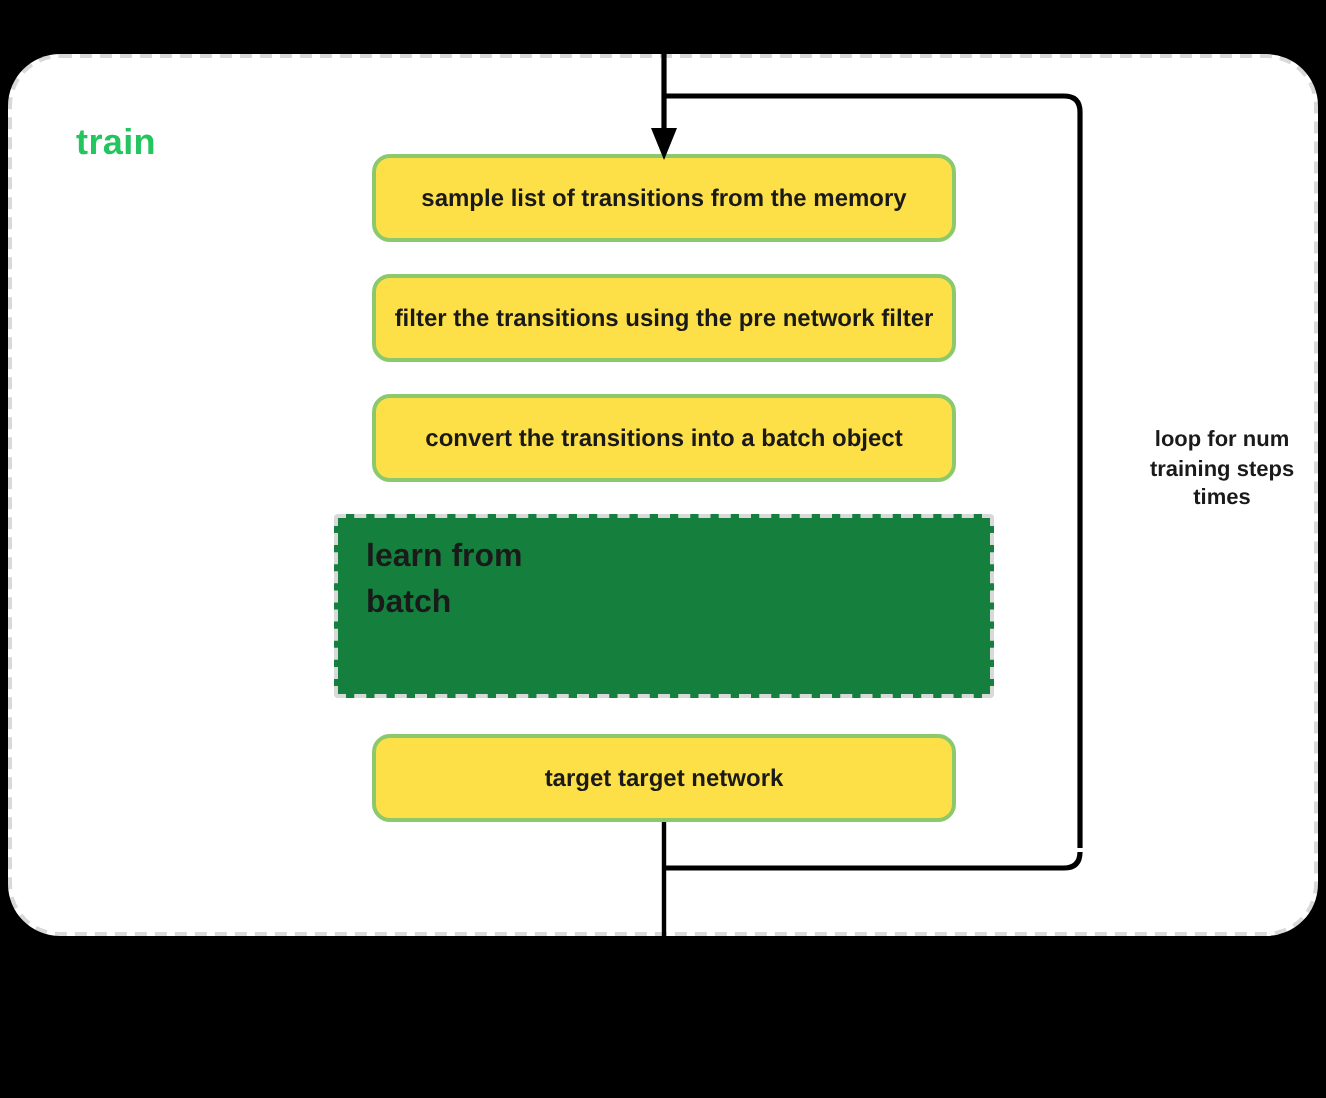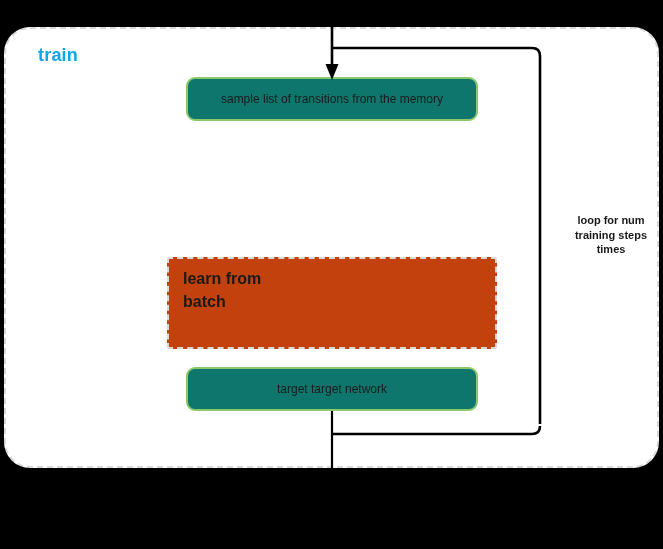--- a/index.html
+++ b/index.html
@@ -30,61 +30,62 @@
     height: 441px;
     box-sizing: border-box;
     background: #ffffff;
     border: 2px dashed #d9d9d9;
     border-radius: 26px;
   }
 
   #train-title {
     position: absolute;
     left: 38px;
-    top: 45px;
+    top: 61px;
     font-size: 18px;
     font-weight: bold;
-    color: #0ea5e9;
+    color: #22c55e;
     letter-spacing: 0.2px;
   }
 
   
   .step-box {
     position: absolute;
     left: 186px;
     width: 292px;
     height: 44px;
     box-sizing: border-box;
-    background: #0f766e;
+    background: #fde047;
     border: 2px solid #8cc96c;
     border-radius: 9px;
     display: flex;
     align-items: center;
     justify-content: center;
+    font-weight: bold;
   }
   .step-box .step-label {
     font-size: 12px;
     color: #1a1a1a;
     text-align: center;
     line-height: 1.2;
   }
   #step-sample   { top: 77px; }
   #step-filter   { top: 137px; }
   #step-convert  { top: 197px; }
   #step-update   { top: 367px; }
 
   
   #learn-box {
     position: absolute;
     left: 167px;
     top: 257px;
     width: 330px;
     height: 92px;
     box-sizing: border-box;
-    background: #c2410c;
+    background: #15803d;
     border: 2px dashed #d9d9d9;
     border-radius: 2px;
   }
   #learn-box-title {
     position: absolute;
     left: 14px;
     top: 8px;
     width: 200px;
     font-size: 16px;
     font-weight: bold;
@@ -123,21 +124,27 @@
 <div id="canvas">
 
   <div id="train-container"></div>
 
   <div id="train-title">train</div>
 
   <div class="step-box" id="step-sample">
     <span class="step-label">sample list of transitions from the memory</span>
   </div>
 
+  <div class="step-box" id="step-filter">
+    <span class="step-label">filter the transitions using the pre network filter</span>
+  </div>
 
+  <div class="step-box" id="step-convert">
+    <span class="step-label">convert the transitions into a batch object</span>
+  </div>
 
   <div id="learn-box">
     <div id="learn-box-title">learn from
 batch</div>
   </div>
 
   <div class="step-box" id="step-update">
     <span class="step-label">target target network</span>
   </div>
 

